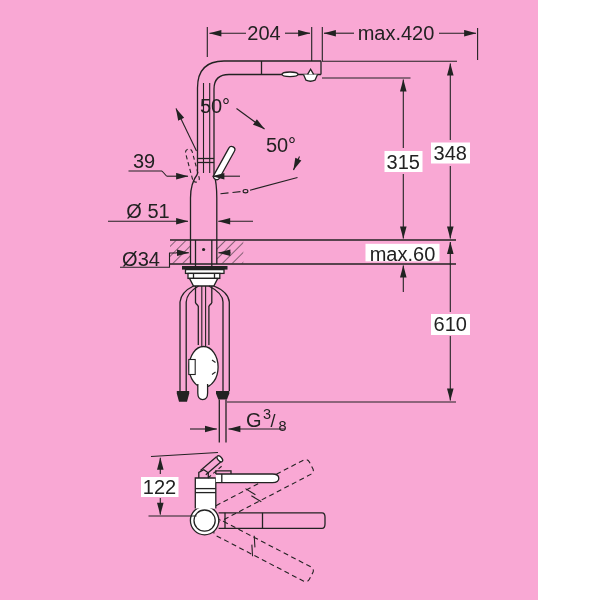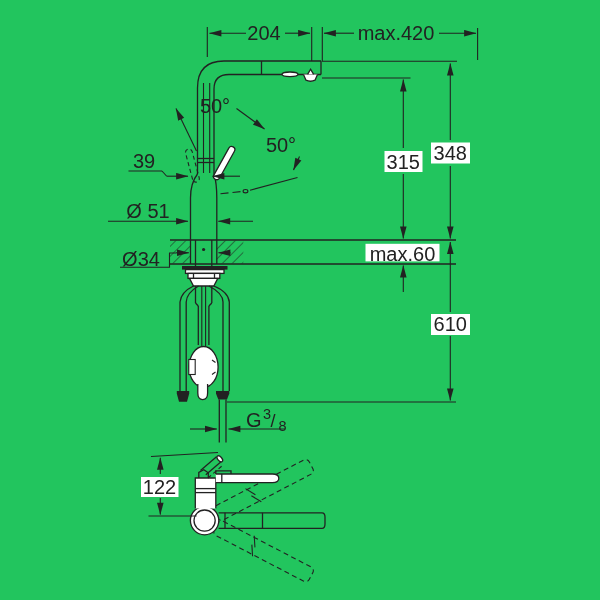--- a/index.html
+++ b/index.html
@@ -1,16 +1,16 @@
 <!DOCTYPE html>
 <html><head>
 <meta charset="utf-8">
 <style>
   html,body{margin:0;padding:0;background:#ffffff;}
-  .stage{position:relative;width:600px;height:600px;background:#22c55e;overflow:hidden;
+  .stage{position:relative;width:538px;height:600px;background:#f9a8d4;overflow:hidden;
          font-family:"Liberation Sans", sans-serif;}
   svg{position:absolute;left:0;top:0;}
   svg text{fill:#222222;font-family:"Liberation Sans", sans-serif;}
   .ln{stroke:#222222;stroke-width:1.3;fill:none;}
   .thin{stroke:#222222;stroke-width:1.1;fill:none;}
   .fillw{fill:#ffffff;}
   .filld{fill:#222222;stroke:none;}
   .dash{stroke-dasharray:4 3;}
   .dash2{stroke-dasharray:5 3.5;}
   .bg{fill:#ffffff;stroke:none;}

